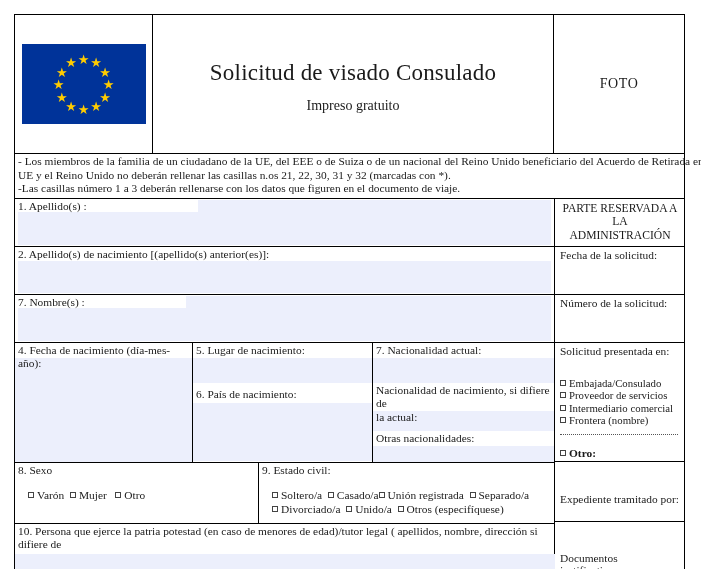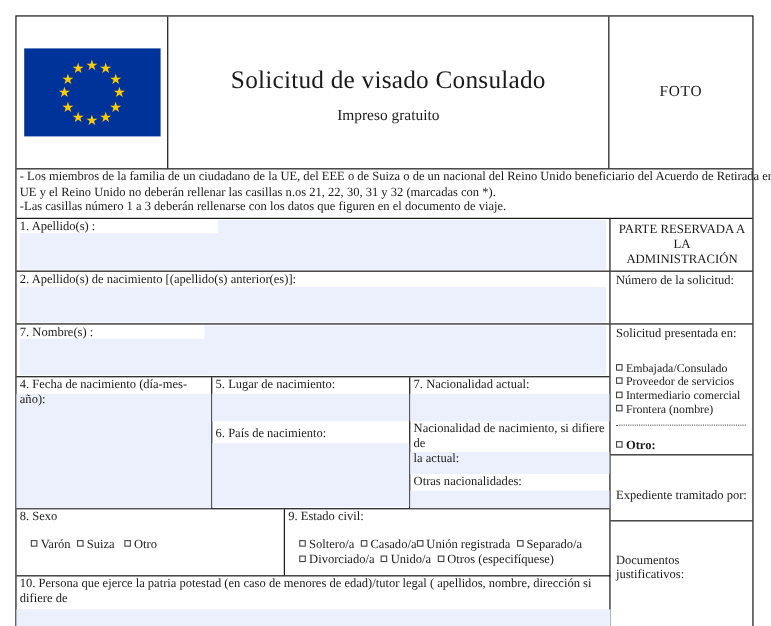--- a/index.html
+++ b/index.html
@@ -321,21 +321,21 @@
           </div>
         </div>
       </div>
 
       <div class="row block-89 bt">
 
         <div class="cell c8 br">
           <div>8. Sexo</div>
           <div class="opt" style="margin-top:12px; margin-left:10px;">
             <span class="cb"></span><span>Varón</span>
-            &nbsp;<span class="cb"></span><span>Suiza</span>
+            &nbsp;<span class="cb"></span><span>Mujer</span>
             &nbsp;&nbsp;<span class="cb"></span><span>Otro</span>
           </div>
         </div>
 
         <div class="cell c9">
           <div>9. Estado civil:</div>
           <div class="opt" style="margin-top:12px; margin-left:10px;">
             <span class="cb"></span><span>Soltero/a</span>
             &nbsp;<span class="cb"></span><span>Casado/a</span><span class="cb"></span><span>Unión registrada</span>
             &nbsp;<span class="cb"></span><span>Separado/a</span>
@@ -354,20 +354,23 @@
       </div>
     </div>
 
     <div class="right-col">
 
       <div class="admin-cell a1">
         <div class="admin-head">PARTE RESERVADA A LA</div>
         <div class="admin-head">ADMINISTRACIÓN</div>
       </div>
 
+      <div class="admin-cell a2 bt">
+        <div class="admin-item">Fecha de la solicitud:</div>
+      </div>
 
       <div class="admin-cell a3 bt">
         <div class="admin-item">Número de la solicitud:</div>
       </div>
 
       <div class="admin-cell a4 bt">
         <div class="admin-item">Solicitud presentada en:</div>
         <div class="chk-list">
           <div><span class="cb"></span><span>Embajada/Consulado</span></div>
           <div><span class="cb"></span><span>Proveedor de servicios</span></div>

